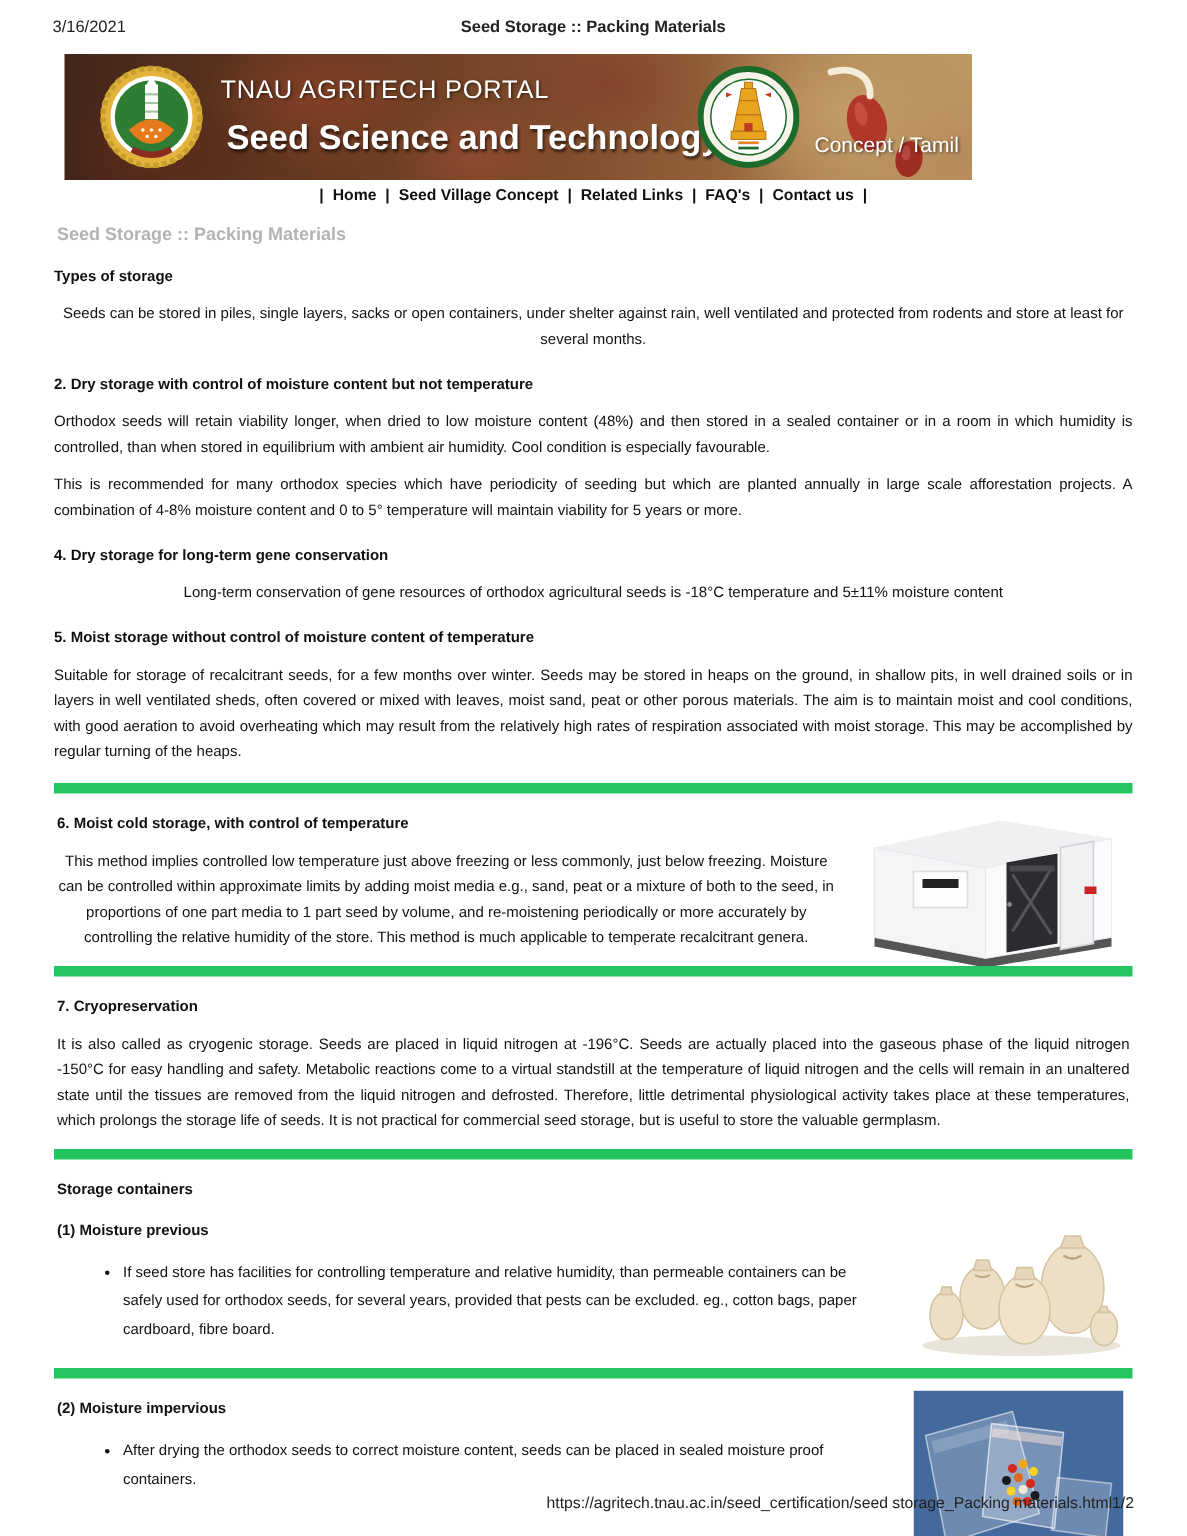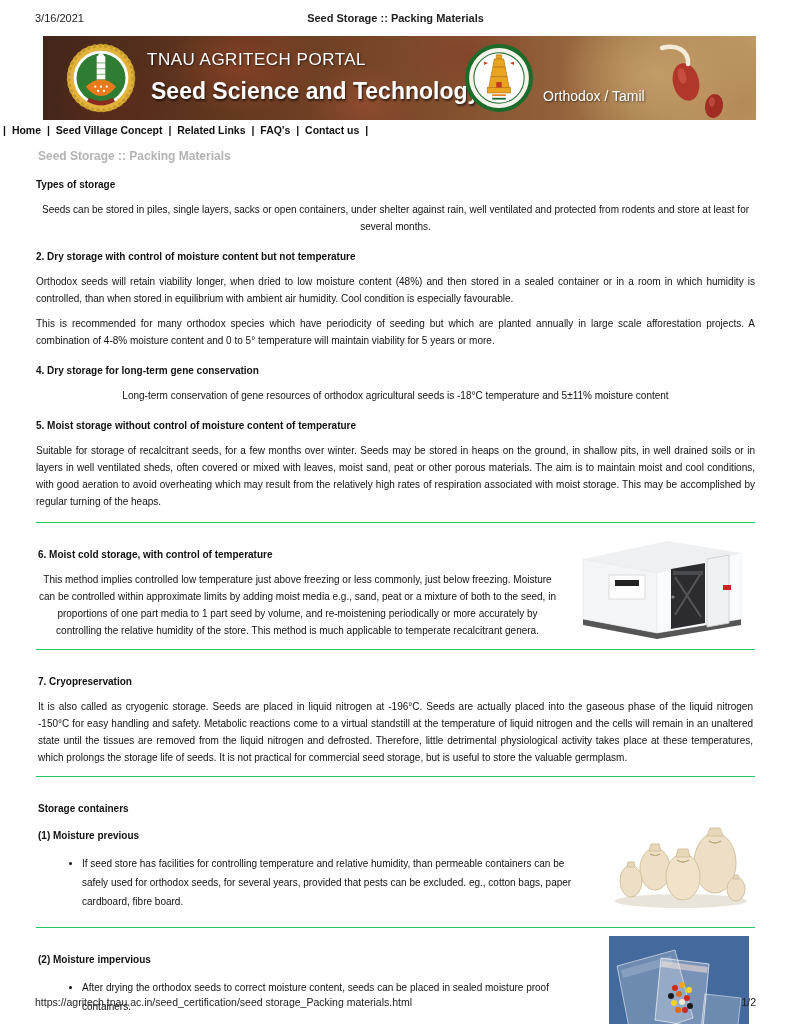--- a/index.html
+++ b/index.html
@@ -6,70 +6,70 @@
   html,body { background:#fff; }
   body { width:791px; font-family:"Liberation Sans", sans-serif; color:#111; }
   .page { position:relative; width:791px; height:1024px; background:#fff; overflow:hidden; }
 
   
   .print-header { position:relative; padding:12px 35px 0 35px; height:26px; font-size:11px; color:#222; }
   .ph-date { position:absolute; left:35px; top:12px; }
   .ph-title { position:absolute; left:0; right:0; top:12px; text-align:center; font-weight:bold; }
 
   
-  .banner { position:relative; margin:10px 35px 0 43px; width:713px; height:84px; overflow:hidden;
+  .banner { position:relative; margin:10px 35px 0 43px; width:605px; height:84px; overflow:hidden;
     background:
       radial-gradient(ellipse 90px 60px at 10% 75%, rgba(96,42,26,.85), transparent 70%),
       radial-gradient(ellipse 110px 70px at 28% 35%, rgba(140,66,40,.75), transparent 70%),
       radial-gradient(ellipse 80px 55px at 45% 80%, rgba(158,78,52,.6), transparent 70%),
       radial-gradient(ellipse 100px 65px at 60% 25%, rgba(130,60,38,.6), transparent 70%),
       radial-gradient(ellipse 120px 90px at 86% 45%, rgba(196,156,104,.95), transparent 80%),
       radial-gradient(ellipse 150px 100px at 98% 80%, rgba(180,136,88,.9), transparent 80%),
       linear-gradient(90deg, #42251a 0%, #63371f 25%, #7b4829 50%, #93613a 72%, #b08a58 88%, #bf9c66 100%);
   }
   .banner-seeds { position:absolute; right:0; top:0; height:84px; width:220px; }
   .logo-tnau { position:absolute; left:22px; top:6px; width:72px; height:72px; }
   .portal-title { position:absolute; left:104px; top:14px; color:#fff; font-size:17px; letter-spacing:.5px; text-shadow:1px 1px 2px rgba(0,0,0,.55); }
   .site-title { position:absolute; left:108px; top:42px; color:#fff; font-size:23px; font-weight:bold; text-shadow:1px 2px 2px rgba(0,0,0,.6); }
   .logo-tn { position:absolute; left:422px; top:8px; width:68px; height:68px; }
   .lang-links { position:absolute; left:500px; top:52px; color:#fff; font-size:14px; text-shadow:1px 1px 2px rgba(0,0,0,.55); cursor:pointer; }
 
   
-  .nav { margin-top:4px; text-align:left; font-size:10.5px; font-weight:bold; color:#101010; }
+  .nav { margin-top:4px; text-align:center; font-size:10.5px; font-weight:bold; color:#101010; }
   .nav a { color:#101010; text-decoration:none; cursor:pointer; }
   .nav .sep { margin:0 3px; }
 
   
   .page-title { margin:13px 0 0 38px; font-size:12px; font-weight:bold; color:#b3b3b3; }
 
   
   .content { margin:0 36px 0 36px; font-size:10px; line-height:1.7; }
   h3.block { font-size:10px; font-weight:bold; margin-top:13px; }
   p.body { margin-top:8px;text-align:center; }
   p.just { text-align:justify; }
 
   .rows { margin-top:12px; }
-  .row { position:relative; border-top:1px solid #22c55e; padding:21px 2px 10px 2px; }
+  .row { position:relative; border-top:7px solid #22c55e; padding:10px 2px 10px 2px; }
   .row:last-child { border-bottom:none; }
   .row-s6 { min-height:122px; padding-right:198px; }
   .row-s6 h3 { margin-top:2px; }
   .img-coldroom { position:absolute; right:4px; top:6px; width:178px; height:112px; }
   .row-s7 { min-height:80px; }
   .row-sc { min-height:140px; padding-right:170px; }
   .img-bags { position:absolute; right:2px; top:34px; width:150px; height:100px; }
   .row-c2 { min-height:150px; padding-right:178px; }
   .img-zip { position:absolute; right:6px; top:8px; width:140px; height:115px; }
 
   ul.bullets { margin:10px 0 0 30px; padding-left:14px; }
   ul.bullets li { margin-bottom:6px; line-height:1.9; }
 
   .subhead { font-weight:bold; font-size:10px; margin-top:10px; }
 
   
-  .print-footer { position:absolute; left:35px; right:35px; bottom:16px; font-size:10.5px; color:#222; display:flex; justify-content:space-between; }
+  .print-footer { position:absolute; left:35px; right:35px; bottom:16px; font-size:10.5px; color:#222; display:flex; justify-content:flex-end; }
 </style>
 </head>
 <body>
 
 <div class="page">
 
   <div class="print-header">
     <span class="ph-date">3/16/2021</span>
     <span class="ph-title">Seed Storage :: Packing Materials</span>
   </div>
@@ -110,21 +110,21 @@
       <polygon points="41,34 59,34 62,48 38,48" fill="#e8a31f" stroke="#b57714" stroke-width="1"></polygon>
       <polygon points="38,48 62,48 65,64 35,64" fill="#e8a31f" stroke="#b57714" stroke-width="1"></polygon>
       <rect x="33" y="64" width="34" height="8" fill="#e8a31f" stroke="#b57714" stroke-width="1"></rect>
       <rect x="46" y="56" width="8" height="8" fill="#c03a1f"></rect>
       <rect x="40" y="74" width="20" height="2.6" fill="#e8801f"></rect>
       <rect x="40" y="76.6" width="20" height="2.6" fill="#ffffff" stroke="#ccc" stroke-width="0.3"></rect>
       <rect x="40" y="79.2" width="20" height="2.6" fill="#1c6b2a"></rect>
       <polygon points="28,26 34,28 28,31" fill="#c03a1f"></polygon>
       <polygon points="72,26 66,28 72,31" fill="#c03a1f"></polygon>
     </svg>
-    <div class="lang-links">Orthodox / Tamil</div>
+    <div class="lang-links">Concept / Tamil</div>
   </div>
 
   <div class="nav">
     <span class="sep">|</span>
     <a>Home</a>
     <span class="sep">|</span>
     <a>Seed Village Concept</a>
     <span class="sep">|</span>
     <a>Related Links</a>
     <span class="sep">|</span>

